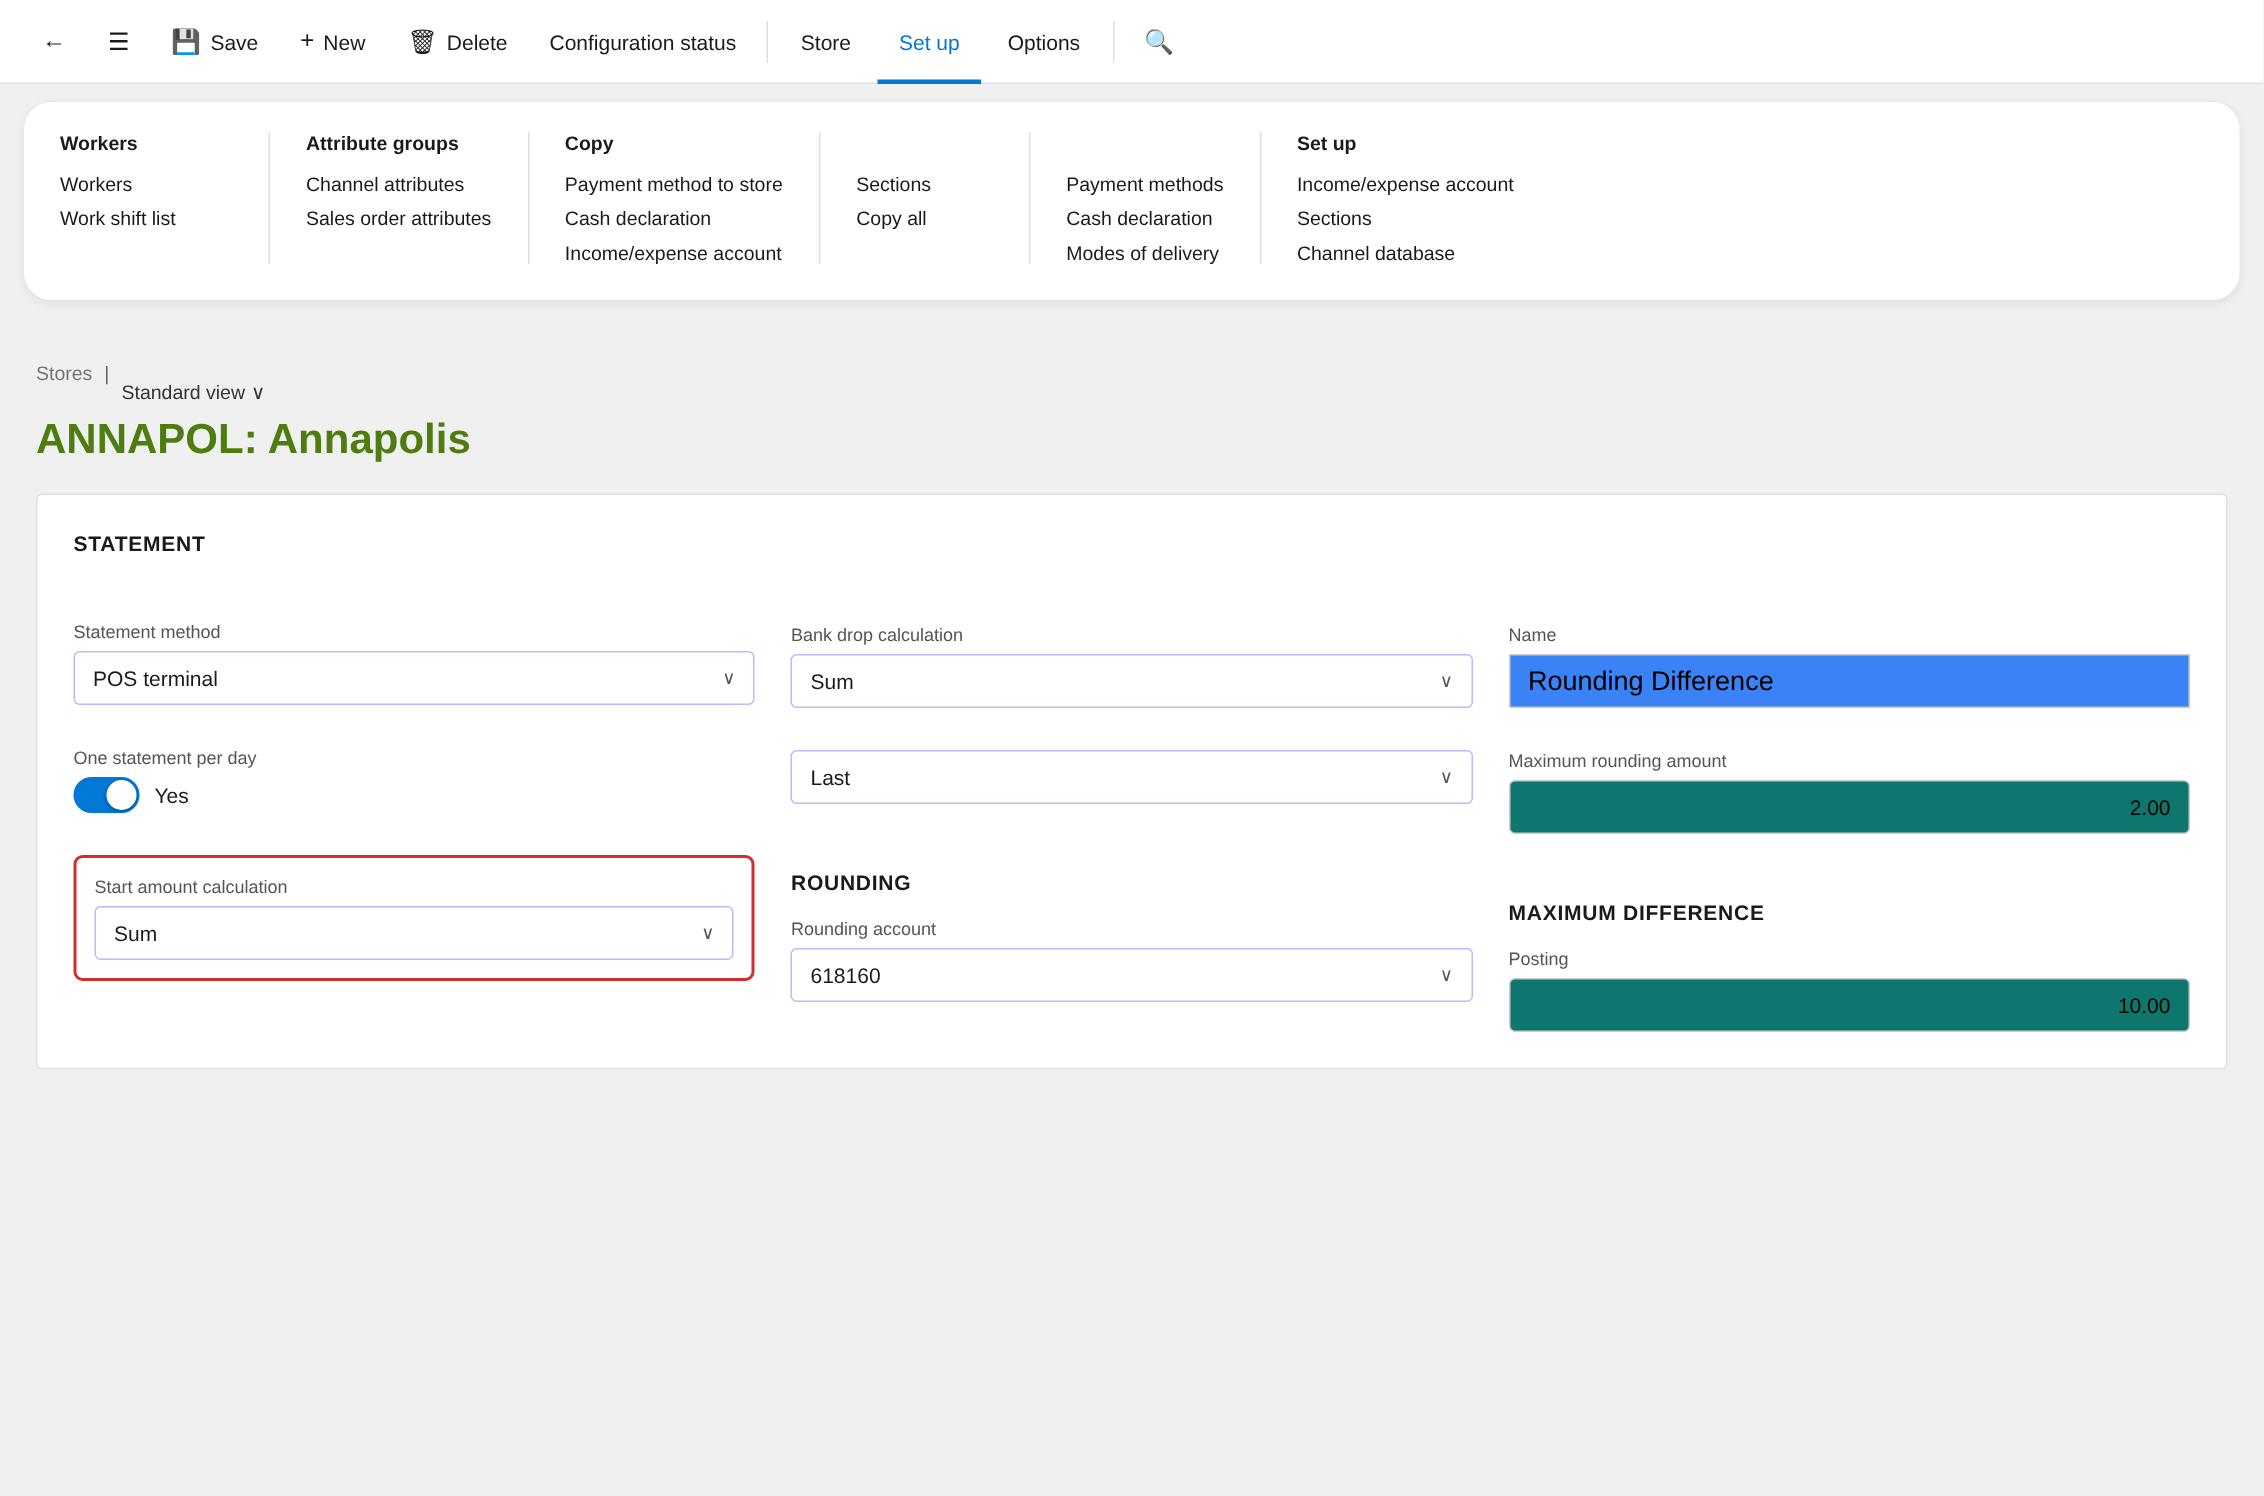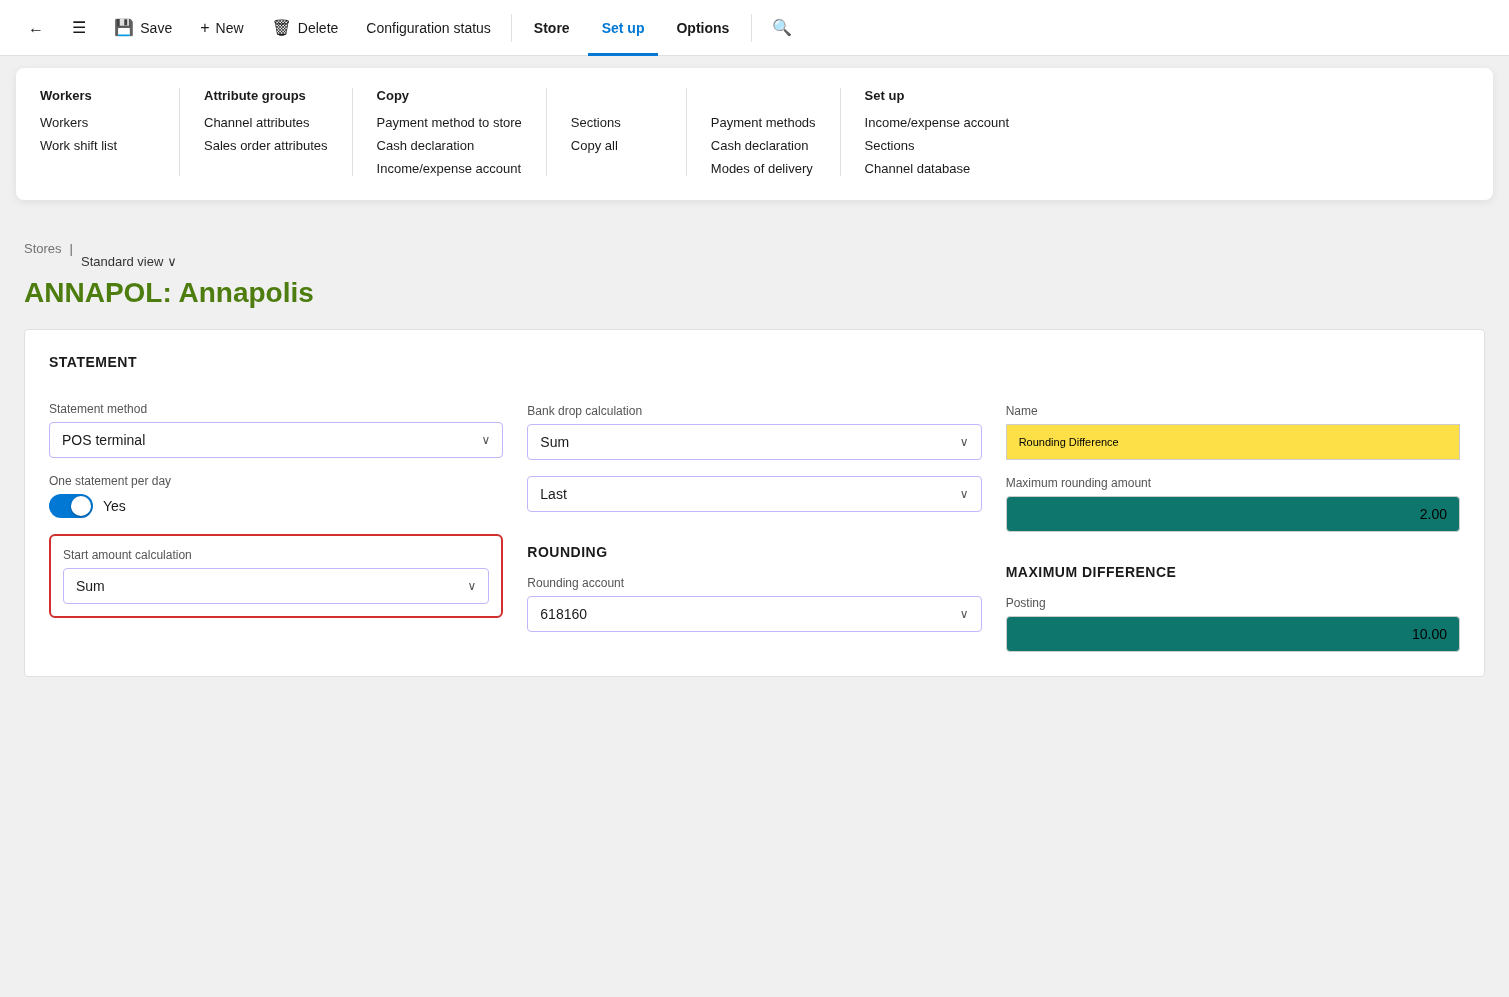--- a/index.html
+++ b/index.html
@@ -17,32 +17,32 @@
     }
     .toolbar-btn {
       display: flex; align-items: center; gap: 6px;
       padding: 6px 12px;
       border: none; background: none; cursor: pointer;
       font-size: 14px; color: #1a1a1a;
       border-radius: 4px;
     }
     .toolbar-btn .icon { font-size: 16px; }
     .toolbar-separator { width: 1px; height: 28px; background: #e0e0e0; margin: 0 4px; }
-    .toolbar-btn.nav-tab { font-weight: 700; padding: 6px 14px; position: relative; }
+    .toolbar-btn.nav-tab { font-weight: 400; padding: 6px 14px; position: relative; }
     .toolbar-btn.active-tab { color: #0078d4; }
     .toolbar-btn.active-tab::after {
       content: '';
       position: absolute; bottom: -14px; left: 0; right: 0;
       height: 3px; background: #0078d4;
     }
 
     
     .menu-area {
       background: #fff;
-      border-radius: 8px;
+      border-radius: 18px;
       margin: 12px 16px;
       padding: 20px 24px 24px;
       box-shadow: 0 2px 8px rgba(0,0,0,0.08);
     }
     .menu-groups { display: flex; gap: 0; }
     .menu-group { padding: 0 24px; border-right: 1px solid #e0e0e0; min-width: 140px; }
     .menu-group:first-child { padding-left: 0; }
     .menu-group:last-child { border-right: none; }
     .menu-group-title { font-weight: 700; font-size: 13px; margin-bottom: 12px; color: #1a1a1a; }
     .menu-group-items { display: flex; flex-direction: column; gap: 8px; }
@@ -63,36 +63,36 @@
       border-radius: 4px;
       margin: 0 24px;
       padding: 24px;
     }
 
     .section-title { font-weight: 700; font-size: 14px; margin-bottom: 16px; text-transform: uppercase; letter-spacing: 0.5px; }
 
     
     .form-grid { display: grid; grid-template-columns: 1fr 1fr 1fr; gap: 24px; }
 
-    .form-col { display: flex; flex-direction: column; gap: 16px; }
+    .form-col { display: flex; flex-direction: column; gap: 28px; }
 
     .field-group { display: flex; flex-direction: column; gap: 6px; }
     .field-label { font-size: 12px; color: #555; }
 
     .select-field {
       display: flex; align-items: center; justify-content: space-between;
       border: 1px solid #c4b5fd; border-radius: 4px;
       padding: 6px 12px; background: #fff; cursor: pointer;
       min-width: 180px; height: 36px;
     }
 
     .text-input {
       border: 1px solid #ccc; border-radius: 0;
-      padding: 6px 12px; background: #fde047;
-      height: 36px; width: 100%; font-size: 11px;
+      padding: 6px 12px; background: #3b82f6;
+      height: 36px; width: 100%; font-size: 18px;
     }
 
     .text-input-right {
       border: 1px solid #ccc; border-radius: 4px;
       padding: 6px 12px; background: #0f766e;
       height: 36px; width: 100%; font-size: 14px;
       text-align: right;
     }
 
     

